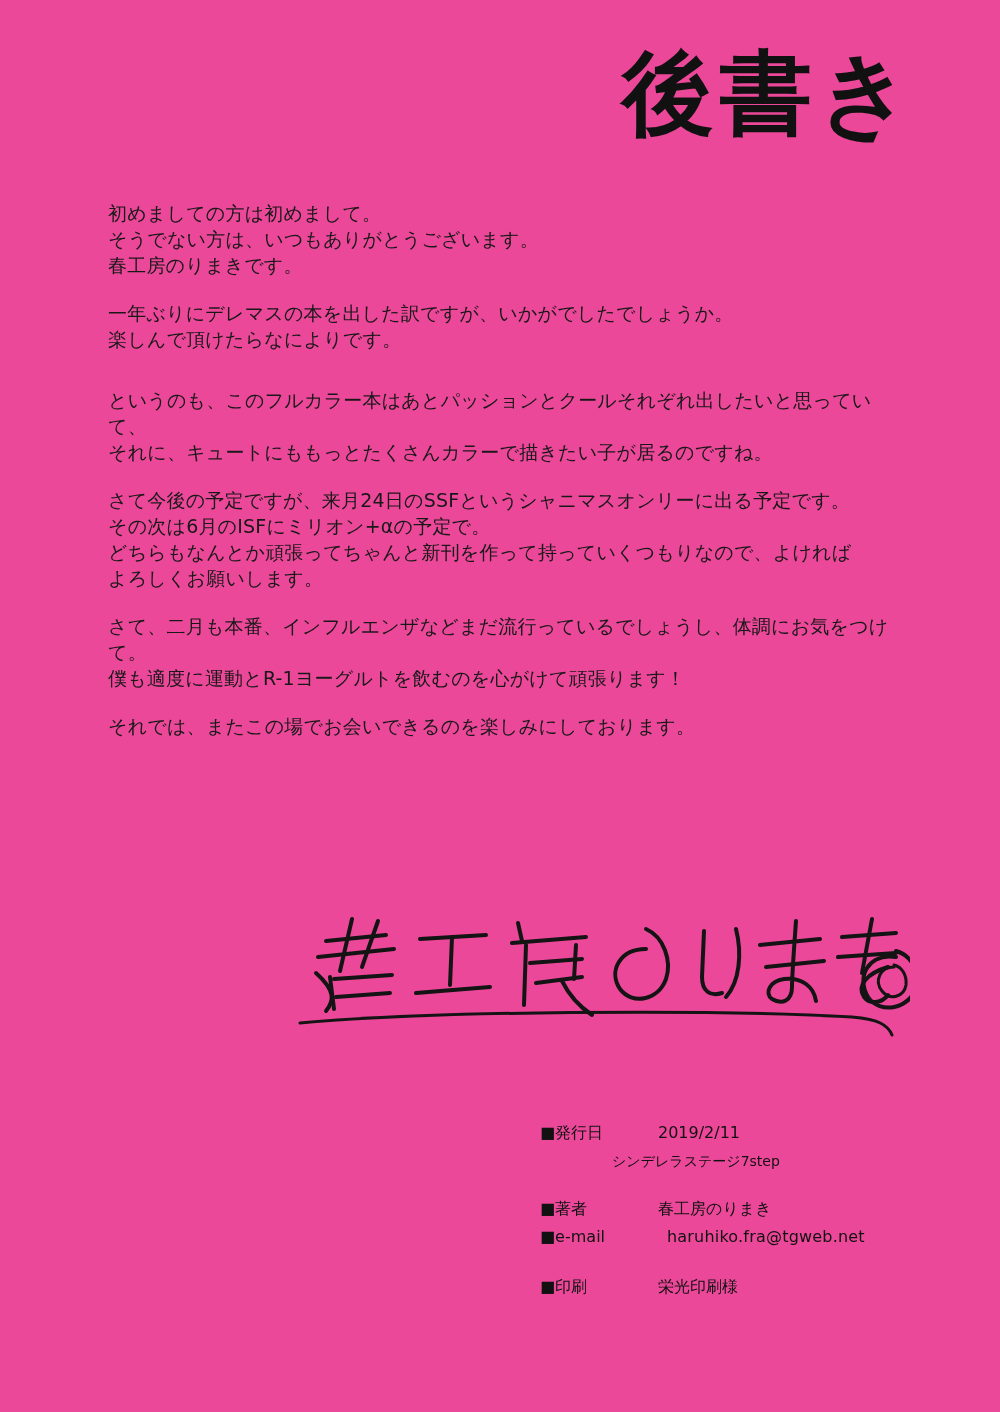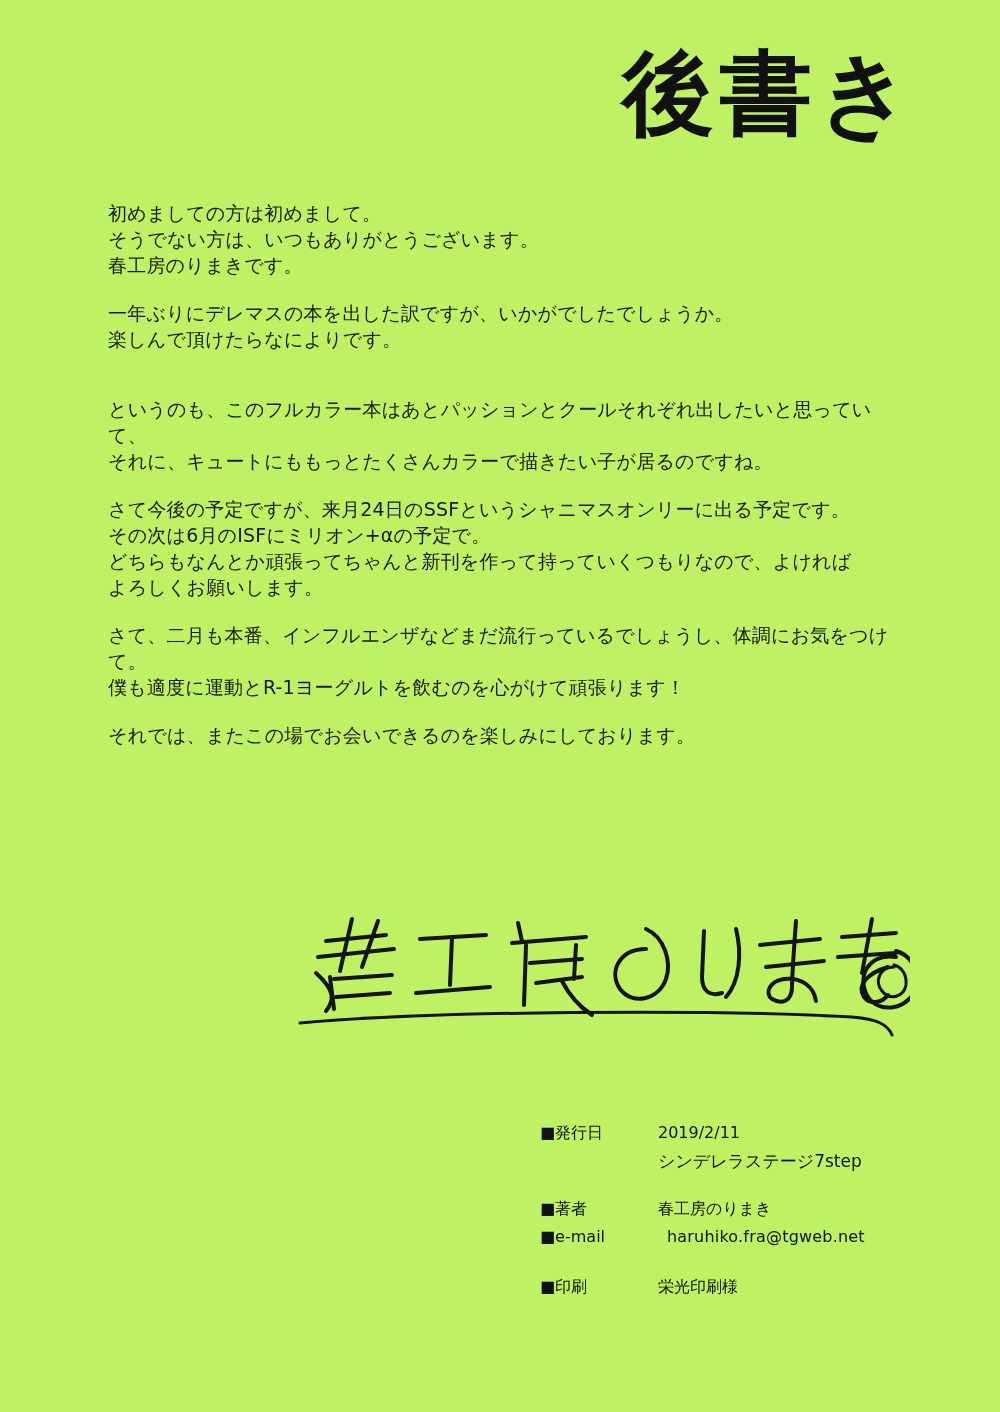--- a/index.html
+++ b/index.html
@@ -11,21 +11,21 @@
     width: 1000px;
     height: 1412px;
     position: relative;
     font-family: "Liberation Sans", sans-serif;
     color: #1a1a1a;
     overflow: hidden;
   }
   .page {
     position: absolute;
     inset: 0;
-    background: #bef264;
+    background: #ec4899;
   }
 
   
   .title {
     position: absolute;
     top: 48px;
     right: 82px;
     font-family: "DejaVu Sans", sans-serif;
     font-weight: bold;
     font-size: 92px;
@@ -44,21 +44,21 @@
     font-family: "DejaVu Sans", sans-serif;
     font-size: 19px;
     line-height: 26px;
     color: #181818;
     letter-spacing: 0.2px;
   }
   .para {
     margin: 0 0 22px 0;
     white-space: pre-line;
   }
-  .para.gap-lg { margin-bottom: 44px; }
+  .para.gap-lg { margin-bottom: 35px; }
 
   
   .signature-wrap {
     position: absolute;
     left: 290px;
     top: 905px;
     width: 620px;
     height: 140px;
   }
   .signature-wrap svg { display: block; }
@@ -83,22 +83,22 @@
     width: 118px;
     flex: 0 0 118px;
     font-weight: normal;
     white-space: nowrap;
   }
   .colo-value {
     flex: 1 1 auto;
     white-space: nowrap;
   }
   .colo-sub {
-    margin-left: 118px;
-    font-size: 17px;
+    margin-left: 72px;
+    font-size: 14px;
     color: #111111;
     margin-bottom: 22px;
   }
   .colo-gap { height: 22px; }
   .mail-value { letter-spacing: 0.2px; margin-left: 9px; }
 </style>
 </head>
 <body>
 
 <div class="page">

